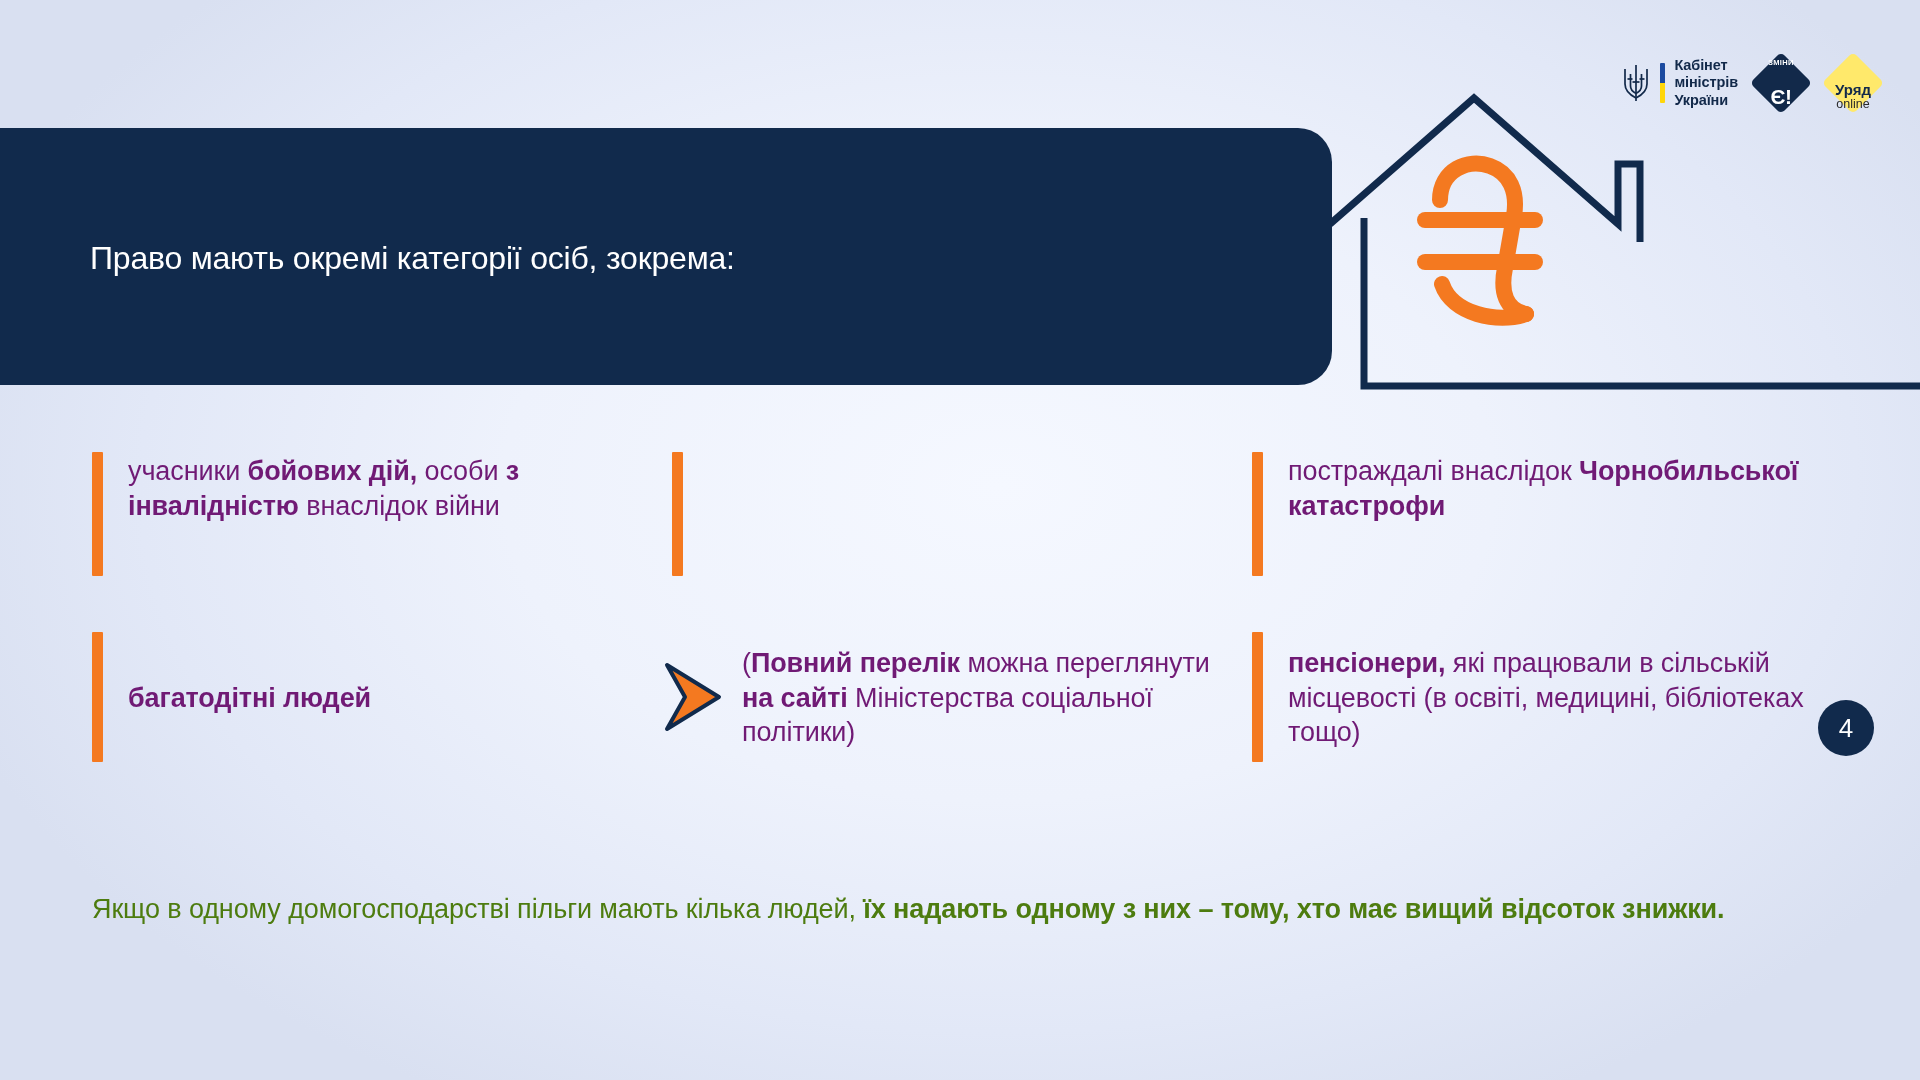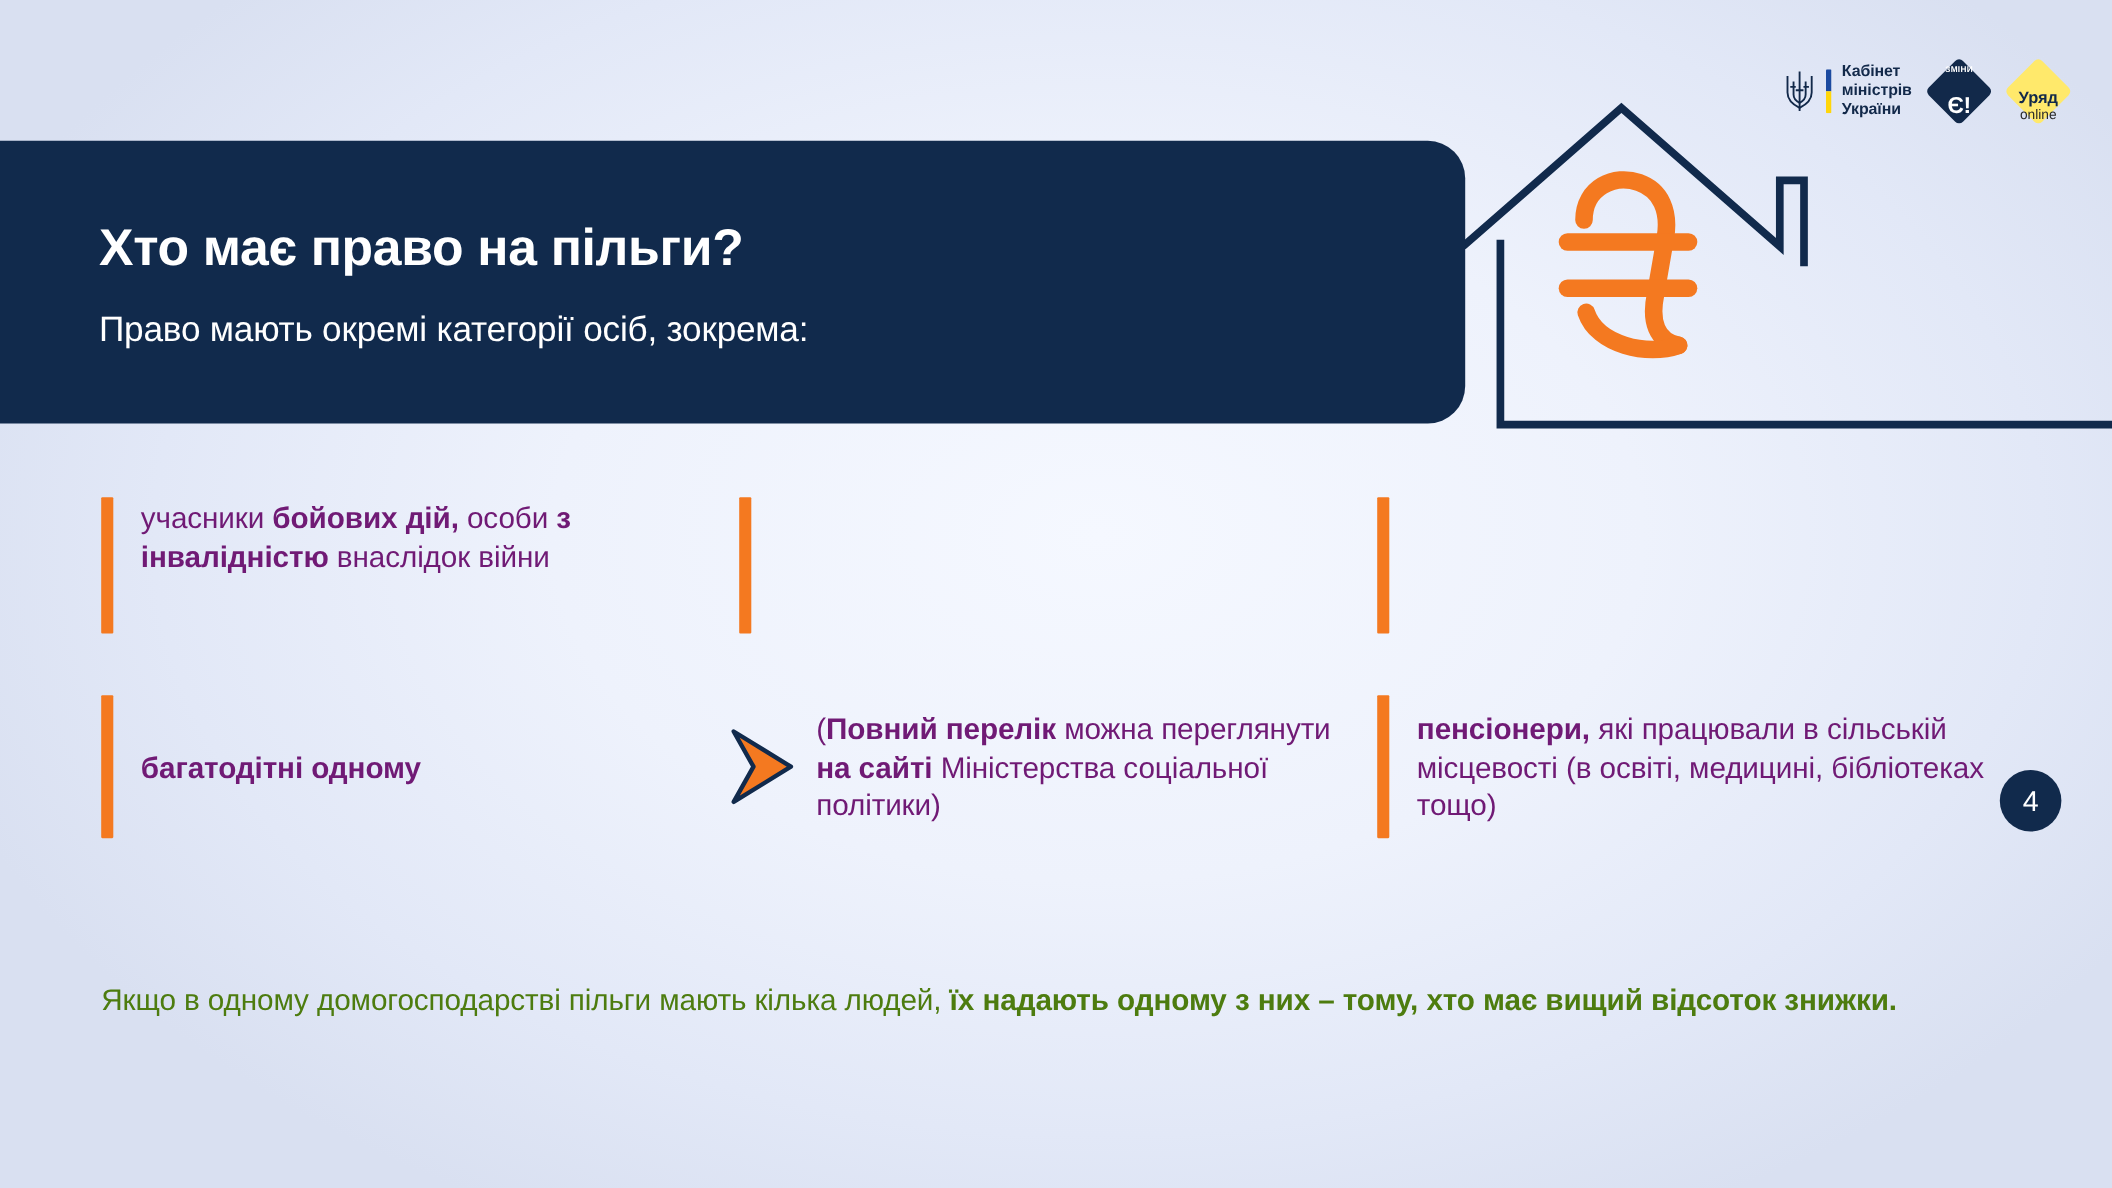--- a/index.html
+++ b/index.html
@@ -297,42 +297,42 @@
       <div class="dm"></div>
       <div class="inner">
         <span class="u-big">Уряд</span>
         <span class="u-small">online</span>
       </div>
     </div>
 
   </div>
 
   <div class="header-panel">
-    <h1 class="header-title">Хто має право на пільги?</h1>
     <p class="header-subtitle">Право мають окремі категорії осіб, зокрема:</p>
   </div>
 
   <div class="cards">
 
     <div class="card card-1">
       <div class="bar"></div>
       <div class="card-text"><span>учасники </span><b>бойових дій,</b><span> особи </span><b>з інвалідністю</b><span> внаслідок війни</span></div>
     </div>
 
     <div class="card card-2">
       <div class="bar"></div>
     </div>
 
     <div class="card card-3">
       <div class="bar"></div>
+      <div class="card-text"><span>постраждалі внаслідок </span><b>Чорнобильської катастрофи</b></div>
     </div>
 
     <div class="card card-4 row2">
       <div class="bar"></div>
-      <div class="card-text"><b>багатодітні одному</b></div>
+      <div class="card-text"><b>багатодітні людей</b></div>
     </div>
 
     <div class="card card-6 row2">
       <div class="chevron-wrap">
         <svg width="64" height="74" viewBox="0 0 64 74" xmlns="http://www.w3.org/2000/svg">
           <path d="M5 5 L57 37 L5 69 L23 37 Z" fill="#F47920" stroke="#112a4c" stroke-width="4" stroke-linejoin="round"></path>
         </svg>
       </div>
       <div class="card-text"><span>(</span><b>Повний перелік</b><span> можна переглянути </span><b>на сайті</b><span> Міністерства соціальної політики)</span></div>
     </div>

